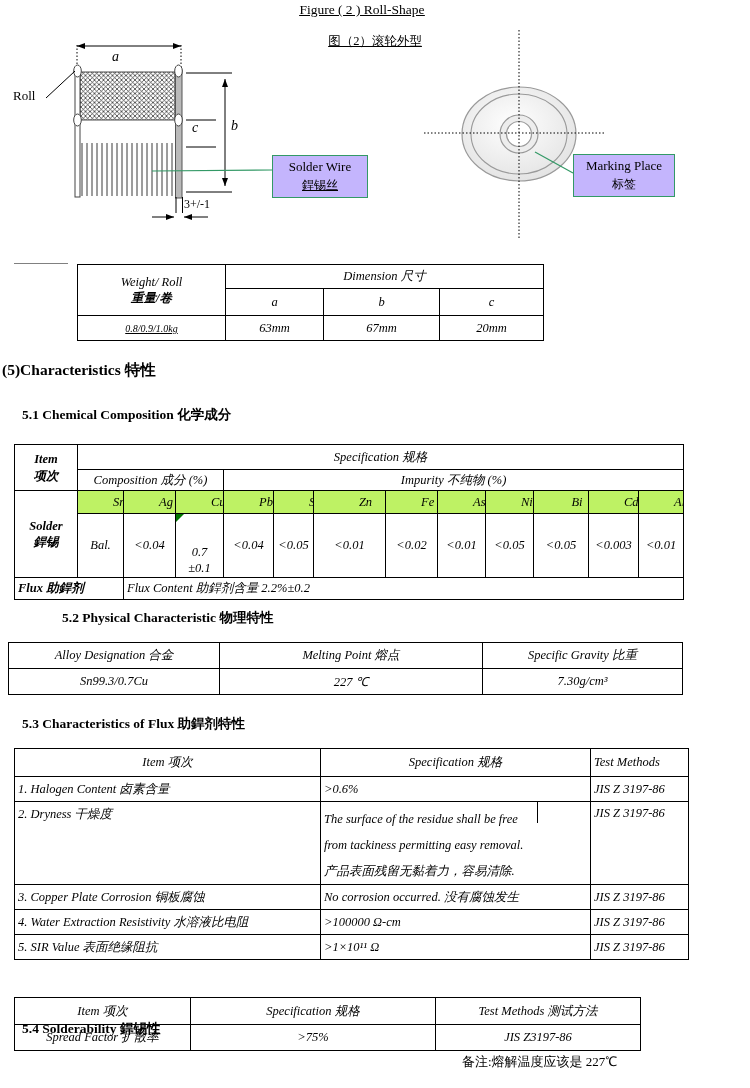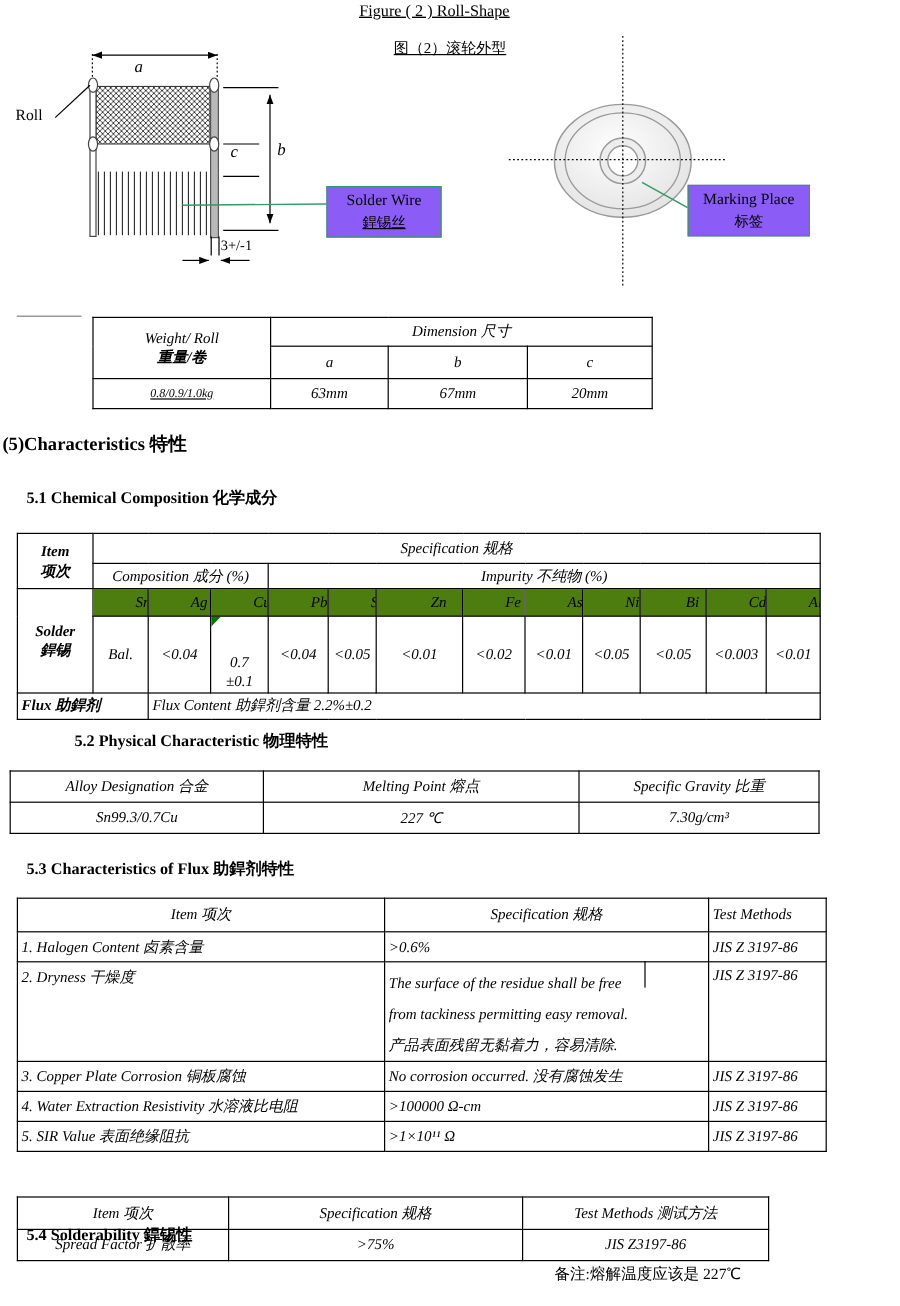--- a/index.html
+++ b/index.html
@@ -11,22 +11,22 @@
   .ctr{text-align:center;}
 
   
   table{border-collapse:collapse;table-layout:fixed;}
   td,th{border:1px solid #000;font-size:12.5px;padding:0 3px;text-align:center;
         vertical-align:middle;font-weight:normal;font-style:italic;overflow:hidden;}
   .left{text-align:left;}
   .pre{white-space:pre-line;line-height:1.25;}
   .two-line{line-height:1.3;}
 
-  .green-cell{background:#4d7c0f;padding-left:35px;}
-  .green-box{border:1px solid #339966;background:#8b5cf6;display:flex;flex-direction:column;
+  .green-cell{background:#bef264;padding-left:35px;}
+  .green-box{border:1px solid #339966;background:#c4b5fd;display:flex;flex-direction:column;
              align-items:center;justify-content:center;line-height:1.45;font-size:13px;}
   .green-box .zh{font-size:12px;}
 
   .heading{font-weight:bold;font-size:13.5px;}
   .big-heading{font-weight:bold;font-size:15.5px;}
 
   .dim-label{font-style:italic;font-size:14px;}
   .comment-marker{position:absolute;top:0;left:0;width:0;height:0;
                   border-top:8px solid #007700;border-right:8px solid transparent;}
   .cu-cell{position:relative;}

